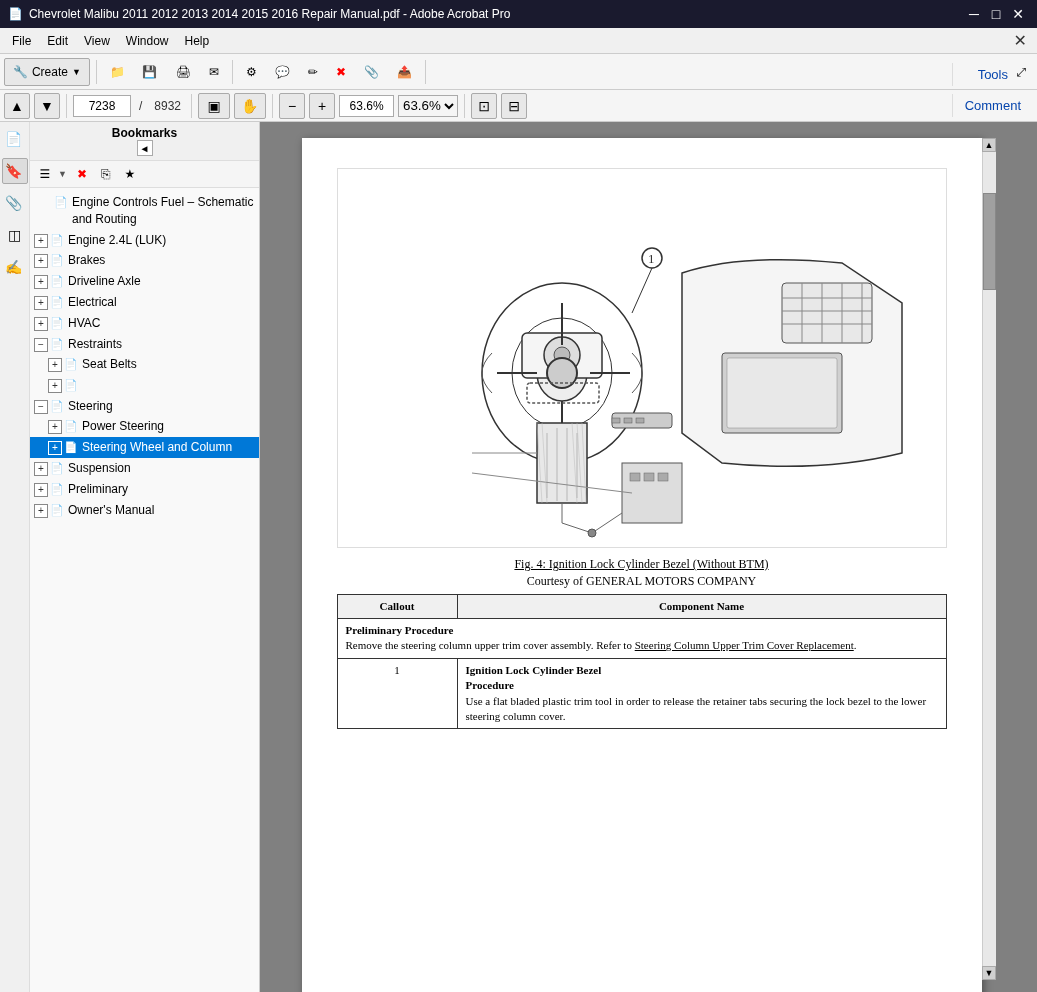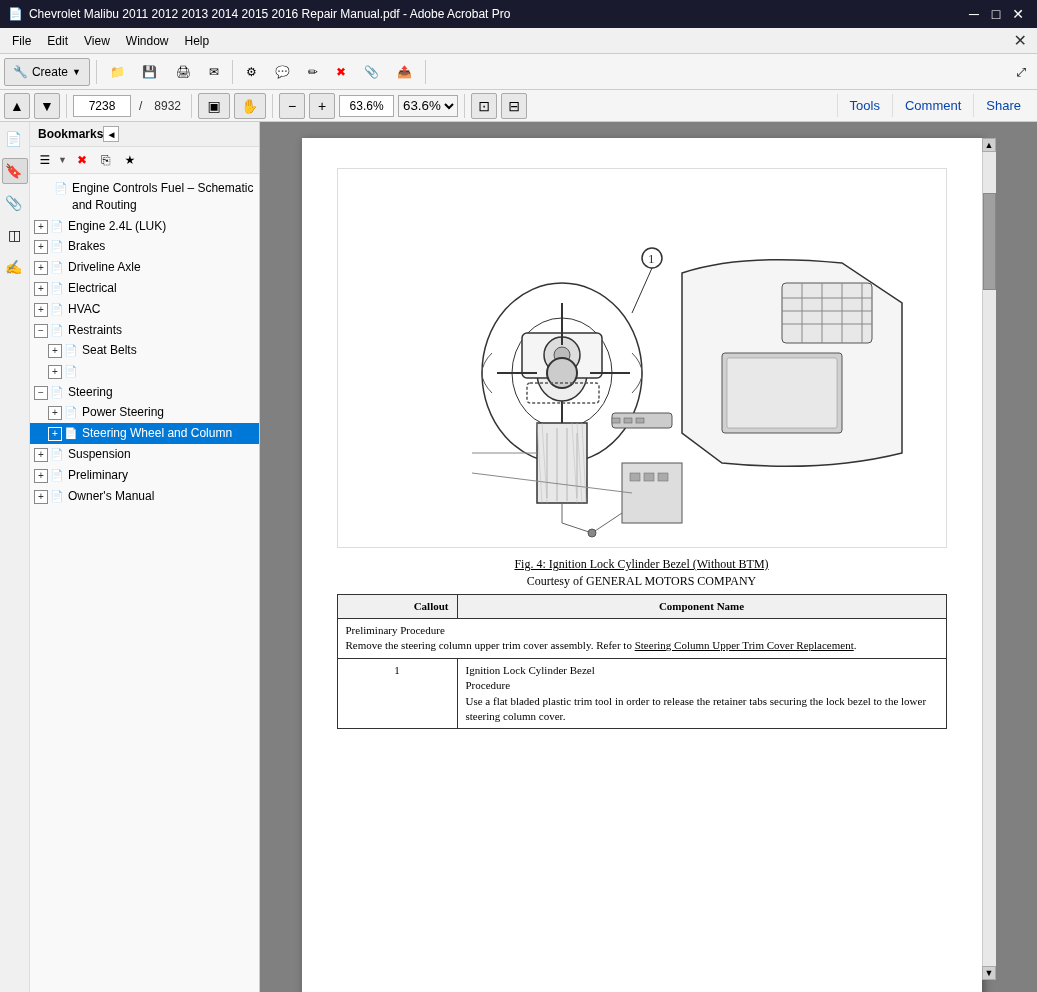--- a/index.html
+++ b/index.html
@@ -69,21 +69,21 @@
       cursor: pointer; display: flex; align-items: center; justify-content: center; border-radius: 2px; font-size: 14px;
     }
     .page-input {
       width: 58px; height: 22px; border: 1px solid #aaa; text-align: center; font-size: 12px; padding: 0 2px;
     }
     .page-total { padding: 0 4px; font-size: 12px; color: #333; }
     .zoom-input {
       width: 55px; height: 22px; border: 1px solid #aaa; text-align: center; font-size: 12px; padding: 0 2px;
     }
     .zoom-dropdown { height: 22px; border: 1px solid #aaa; background: #f5f5f5; cursor: pointer; }
-    .nav-tools { margin-left: auto; display: flex; gap: 0; }
+    .nav-tools { margin-left: auto; display: flex; gap: 8px; flex-direction: column; }
     .nav-tool-btn {
       padding: 4px 12px; border: none; background: transparent; cursor: pointer;
       font-size: 13px; color: #0645ad; font-weight: 500; border-left: 1px solid #ddd;
     }
 
     
     .main-layout {
       display: flex;
       height: calc(992px - 28px - 22px - 36px - 32px);
     }
@@ -126,20 +126,21 @@
       flex-direction: column;
     }
     .bookmarks-header {
       display: flex;
       align-items: center;
       padding: 4px 8px;
       border-bottom: 1px solid #ddd;
       background: #f0f0f0;
       font-weight: bold;
       font-size: 12px;
+      flex-direction: column;
     }
     .bookmarks-collapse-btn {
       width: 16px; height: 16px; border: 1px solid #aaa; background: white;
       cursor: pointer; display: flex; align-items: center; justify-content: center; font-size: 10px;
     }
     .bookmarks-toolbar {
       display: flex;
       align-items: center;
       padding: 3px 4px;
       border-bottom: 1px solid #ddd;
@@ -246,21 +247,21 @@
     .data-table th {
       background: #f0f0f0;
       font-weight: bold;
       text-align: center;
     }
     .data-table td.callout { text-align: center; width: 100px; }
 
     .fig-caption { font-size: 12px; margin-bottom: 4px; text-align: center; }
     .fig-caption a { color: #000; text-decoration: underline; }
     .section-title { font-weight: bold; font-size: 12px; margin-bottom: 8px; }
-    .procedure-bold { font-weight: normal; }
+    .procedure-bold { font-weight: bold; }
     .underline { text-decoration: underline; }
     .section-header { font-weight: bold; font-size: 13px; margin-top: 12px; letter-spacing: 0.5px; }
   </style>
 </head>
 <body>
 
 <div class="title-bar">
   <span style="margin-right:6px;">📄</span>
   <span style="flex:1; font-size:12px;">Chevrolet Malibu 2011 2012 2013 2014 2015 2016 Repair  Manual.pdf - Adobe Acrobat Pro</span>
   <button class="title-bar-btn">─</button>
@@ -552,21 +553,21 @@
 
       <p class="fig-caption">
         <a>Fig. 4: Ignition Lock Cylinder Bezel (Without BTM)</a><br>
         <span>Courtesy of GENERAL MOTORS COMPANY</span>
       </p>
 
 
       <table class="data-table">
         <thead>
           <tr>
-            <th style="width:120px;text-align:right;">Callout</th>
+            <th style="width:120px;">Callout</th>
             <th>Component Name</th>
           </tr>
         </thead>
         <tbody>
           <tr>
             <td colspan="2">
               <span class="procedure-bold">Preliminary Procedure</span><br>
               <span>Remove the steering column upper trim cover assembly. Refer to <span class="underline">Steering Column Upper Trim Cover Replacement</span>.</span>
             </td>
           </tr>

